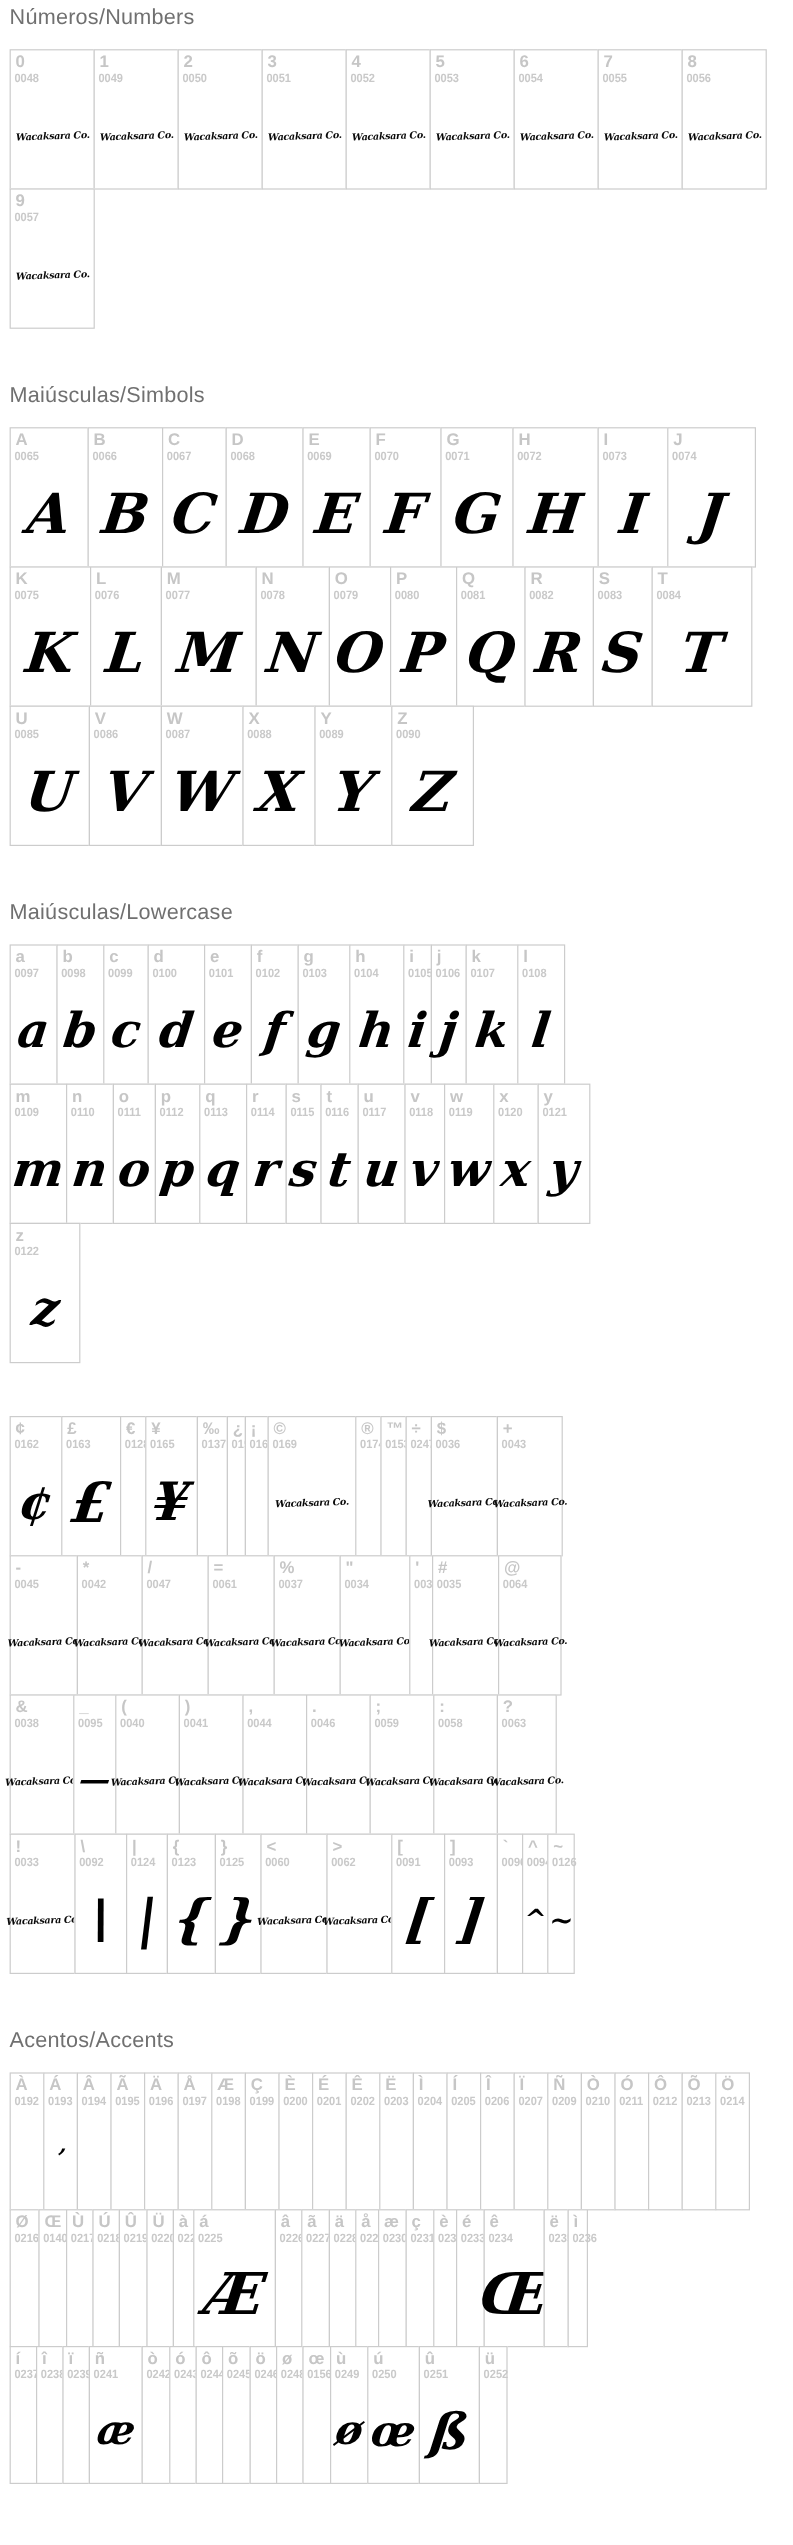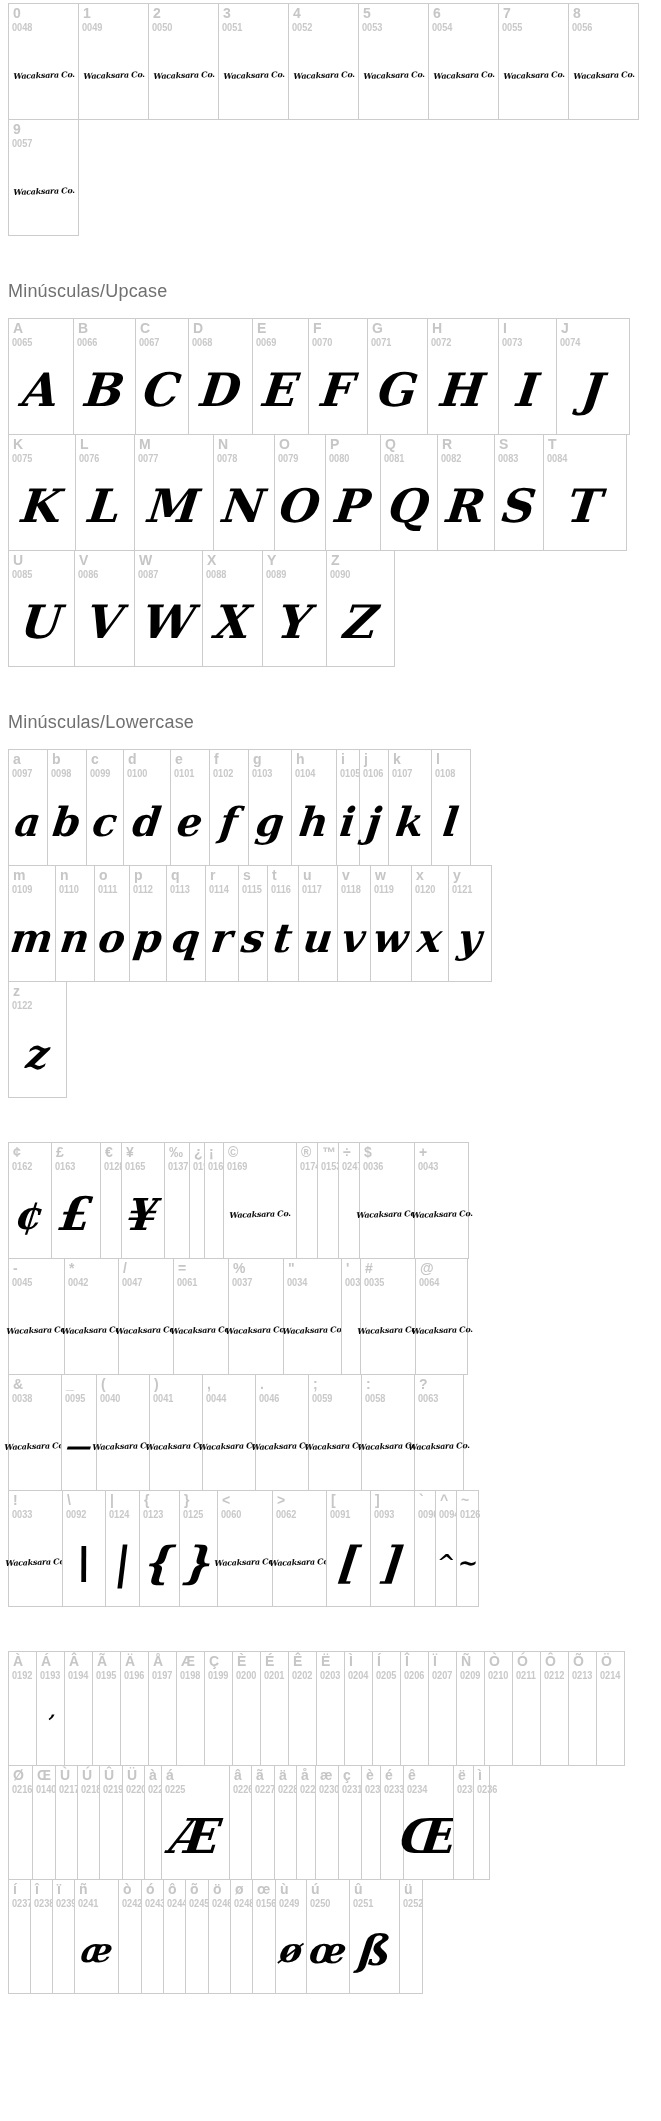--- a/index.html
+++ b/index.html
@@ -35,20 +35,21 @@
     transform:translate(-50%,-50%) rotate(-2deg);
     font-size:8px; letter-spacing:-0.3px; color:#0a0a0a;
   }
 </style>
 </head>
 <body>
 
 <div class="page">
   <div id="sections-root">
   <section class="section">
+    <h2 class="heading">Números/Numbers</h2>
     <div class="rows">
           <div class="grid-row">
   <div class="cell" style="width: 71px;">
     <div class="cell-char">0</div>
     <div class="cell-code">0048</div>
     <div class="cell-glyph wm">Wacaksara Co.</div>
   </div>
 
   <div class="cell" style="width: 71px;">
     <div class="cell-char">1</div>
@@ -102,21 +103,21 @@
   <div class="cell" style="width: 71px;">
     <div class="cell-char">9</div>
     <div class="cell-code">0057</div>
     <div class="cell-glyph wm">Wacaksara Co.</div>
   </div>
 </div>
         </div>
   </section>
 
   <section class="section">
-    <h2 class="heading">Minúsculas/Upcase</h2>
+    <h2 class="heading">Maiúsculas/Simbols</h2>
     <div class="rows">
           <div class="grid-row">
   <div class="cell" style="width: 66px;">
     <div class="cell-char">A</div>
     <div class="cell-code">0065</div>
     <div class="cell-glyph script" style="font-size: 46px;">A</div>
   </div>
 
   <div class="cell" style="width: 63px;">
     <div class="cell-char">B</div>
@@ -267,21 +268,21 @@
   <div class="cell" style="width: 69px;">
     <div class="cell-char">Z</div>
     <div class="cell-code">0090</div>
     <div class="cell-glyph script" style="font-size: 46px;">Z</div>
   </div>
 </div>
         </div>
   </section>
 
   <section class="section">
-    <h2 class="heading">Minúsculas/Lowercase</h2>
+    <h2 class="heading">Maiúsculas/Lowercase</h2>
     <div class="rows">
           <div class="grid-row">
   <div class="cell" style="width: 40px;">
     <div class="cell-char">a</div>
     <div class="cell-code">0097</div>
     <div class="cell-glyph script" style="font-size: 40px;">a</div>
   </div>
 
   <div class="cell" style="width: 40px;">
     <div class="cell-char">b</div>
@@ -699,20 +700,21 @@
   <div class="cell" style="width: 23px;">
     <div class="cell-char">~</div>
     <div class="cell-code">0126</div>
     <div class="cell-glyph script" style="font-size: 24px;">~</div>
   </div>
 </div>
         </div>
   </section>
 
   <section class="section acc">
+    <h2 class="heading">Acentos/Accents</h2>
     <div class="rows">
           <div class="grid-row">
   <div class="cell" style="width: 29px;">
     <div class="cell-char">À</div>
     <div class="cell-code">0192</div>
 
   </div>
 
   <div class="cell" style="width: 29px;">
     <div class="cell-char">Á</div>

